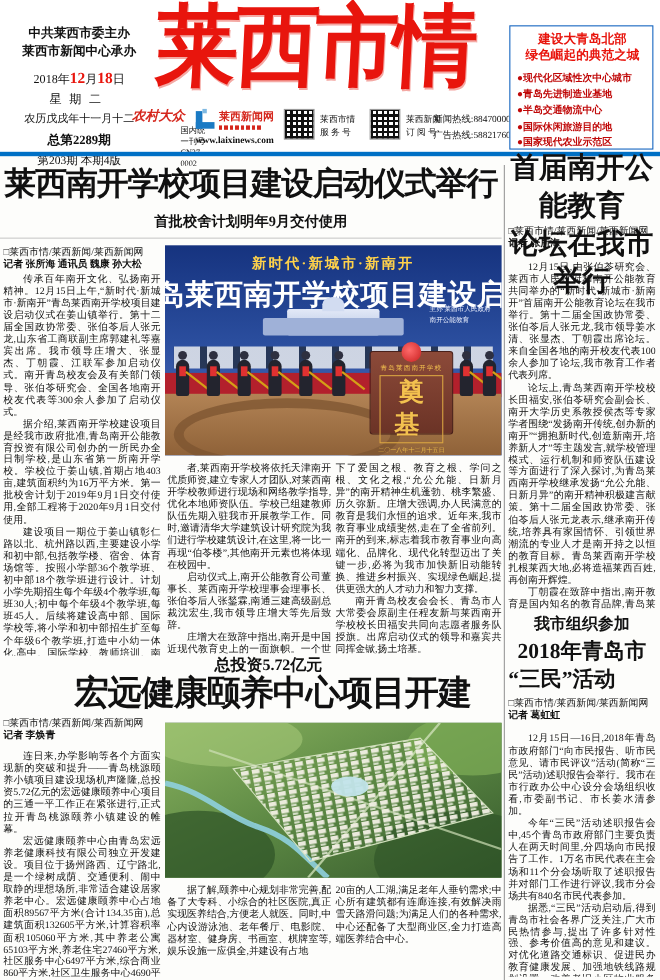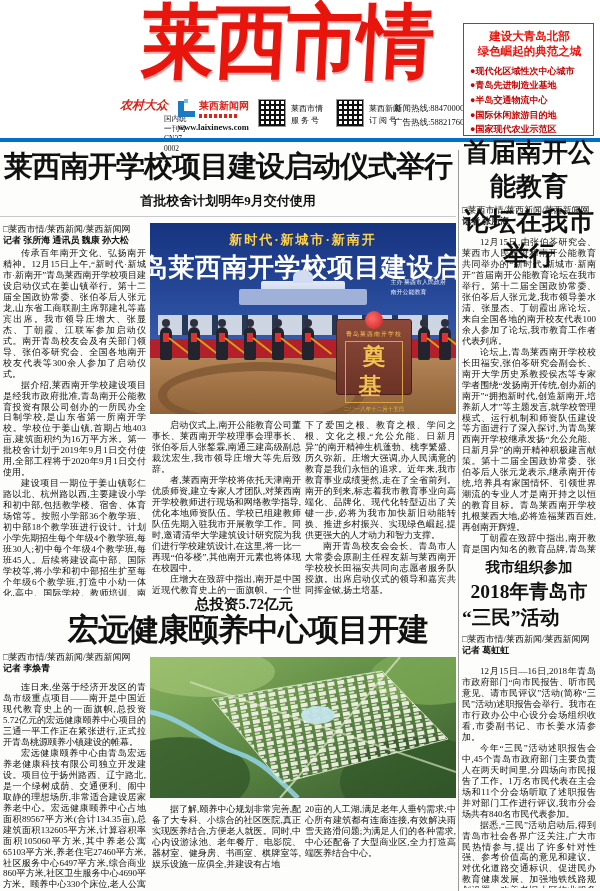--- a/index.html
+++ b/index.html
@@ -110,20 +110,31 @@
   .a4-kicker { position:absolute; left:0; top:595px; width:456px; text-align:center; font-size:14.5px; font-weight:600;padding-left:32px; }
   .a4-headline { position:absolute; left:0; top:609px; width:456px; text-align:center;
     font-size:31px; font-weight:900; letter-spacing:-1px; white-space:nowrap;padding-left:40px; }
 
   .photo2 { position:absolute; left:150px; top:657px; width:306px; height:141px; overflow:hidden; background:#4d7a3c; }
 </style>
 </head>
 <body>
 
 <div id="header">
+  <div class="org-block">
+    <div class="org-line">中共莱西市委主办</div>
+    <div class="org-line">莱西市新闻中心承办</div>
+    <div class="date-line">
+      <span>2018年</span><span class="date-num">12</span><span>月</span><span class="date-num">18</span><span>日</span>
+    </div>
+    <div class="weekday">星期二</div>
+    <div class="lunar">农历戊戌年十一月十二</div>
+    <div class="issue-total">总第2289期</div>
+    <div class="issue-cur">第203期  本期4版</div>
+  </div>
 
   <div class="masthead">莱西市情</div>
 
   <div class="pub-block">
     <div class="paper-name">农村大众</div>
     <div class="serial">国内统一刊号</div>
     <div class="serial">CN37—0002</div>
   </div>
 
   <div class="web-block">
@@ -217,22 +228,22 @@
       </span>
   </div>
   <div class="p1-stone">
     <div class="stone-top">青岛莱西南开学校</div>
     <div class="stone-main">奠基</div>
     <div class="stone-date">二〇一八年十二月十五日</div>
   </div>
 </div>
 
 <div class="col" style="left:152px; top:420px; width:149px; height:176px;">
+  <p>者,莱西南开学校将依托天津南开优质师资,建立专家人才团队,对莱西南开学校教师进行现场和网络教学指导,优化本地师资队伍。学校已组建教师队伍先期入驻我市开展教学工作。同时,邀请清华大学建筑设计研究院为我们进行学校建筑设计,在这里,将一比一再现“伯苓楼”,其他南开元素也将体现在校园中。</p>
   <p>启动仪式上,南开公能教育公司董事长、莱西南开学校理事会理事长、张伯苓后人张鍫霖,南通三建高级副总裁沈宏生,我市领导庄增大等先后致辞。</p>
-  <p>者,莱西南开学校将依托天津南开优质师资,建立专家人才团队,对莱西南开学校教师进行现场和网络教学指导,优化本地师资队伍。学校已组建教师队伍先期入驻我市开展教学工作。同时,邀请清华大学建筑设计研究院为我们进行学校建筑设计,在这里,将一比一再现“伯苓楼”,其他南开元素也将体现在校园中。</p>
   <p>庄增大在致辞中指出,南开是中国近现代教育史上的一面旗帜。一个世纪以来,南开始终与祖国和人民共命运、与时代和社会相伴而行,在中国大地上深深扎</p>
 </div>
 <div class="col" style="left:305px; top:420px; width:151px; height:176px;">
   <p style="text-indent:0">下了爱国之根、教育之根、学问之根、文化之根,“允公允能、日新月异”的南开精神生机蓬勃、桃李繁盛、历久弥新。庄增大强调,办人民满意的教育是我们永恒的追求。近年来,我市教育事业成绩斐然,走在了全省前列。南开的到来,标志着我市教育事业向高端化、品牌化、现代化转型迈出了关键一步,必将为我市加快新旧动能转换、推进乡村振兴、实现绿色崛起,提供更强大的人才动力和智力支撑。</p>
   <p>南开青岛校友会会长、青岛市人大常委会原副主任程友新与莱西南开学校校长田福安共同向志愿者服务队授旗。出席启动仪式的领导和嘉宾共同挥金锨,扬土培基。</p>
 </div>
 
 <div class="a2-head">
   <div>首届南开公能教育</div>
   <div>论坛在我市举行</div>
@@ -288,21 +299,21 @@
     <ellipse cx="55" cy="15" rx="70" ry="25" fill="#a5c878" opacity="0.6"></ellipse>
     <path d="M0,55 C35,62 55,85 85,95 C115,105 125,120 148,141" stroke="#8fd0df" stroke-width="5" fill="none" opacity="0.9"></path>
     <line x1="250" y1="0" x2="130" y2="141" stroke="#cfe0b8" stroke-width="2" opacity="0.8"></line>
     <line x1="40" y1="25" x2="306" y2="115" stroke="#cfe0b8" stroke-width="2" opacity="0.7"></line>
     <polygon points="62,42 232,14 298,82 132,126" fill="url(#bld)" stroke="#d7e4c2" stroke-width="1" opacity="0.96"></polygon>
     <ellipse cx="168" cy="58" rx="17" ry="9" fill="#c2e4ea" opacity="0.95"></ellipse>
   </svg>
 </div>
 
 <div class="col" style="left:3px; top:682px; width:143px; height:206px;">
-  <p>连日来,坐落于经济开发区的青岛市级重点项目——南开是中国近现代教育史上的一面旗帜,总投资5.72亿元的宏远健康颐养中心项目的三通一平工作正在紧张进行,正式拉开青岛桃源颐养小镇建设的帷幕。</p>
+  <p>连日来,办学影响等各个方面实现新的突破和提升——青岛桃源颐养小镇项目建设现场机声隆隆,总投资5.72亿元的宏远健康颐养中心项目的三通一平工作正在紧张进行,正式拉开青岛桃源颐养小镇建设的帷幕。</p>
   <p>宏远健康颐养中心由青岛宏远养老健康科技有限公司独立开发建设。项目位于扬州路西、辽宁路北,是一个绿树成荫、交通便利、闹中取静的理想场所,非常适合建设居家养老中心。宏远健康颐养中心占地面积89567平方米(合计134.35亩),总建筑面积132605平方米,计算容积率面积105060平方米,其中养老公寓65103平方米,养老住宅27460平方米,社区服务中心6497平方米,综合商业860平方米,社区卫生服务中心4690平方米。颐养中心330个床位,老人公寓680套,合计1360个床位,老人住宅202户,合计646个床位,共计2336个床位。</p>
 </div>
 <div class="col" style="left:152px; top:804px; width:149px; height:84px;">
   <p>据了解,颐养中心规划非常完善,配备了大专科、小综合的社区医院,真正实现医养结合,方便老人就医。同时,中心内设游泳池、老年餐厅、电影院、器材室、健身房、书画室、棋牌室等,娱乐设施一应俱全,并建设有占地</p>
 </div>
 <div class="col" style="left:305px; top:804px; width:151px; height:84px;">
   <p style="text-indent:0">20亩的人工湖,满足老年人垂钓需求;中心所有建筑都有连廊连接,有效解决雨雪天路滑问题;为满足人们的各种需求,中心还配备了大型商业区,全力打造高端医养结合中心。</p>
 </div>
 
 </body></html>

